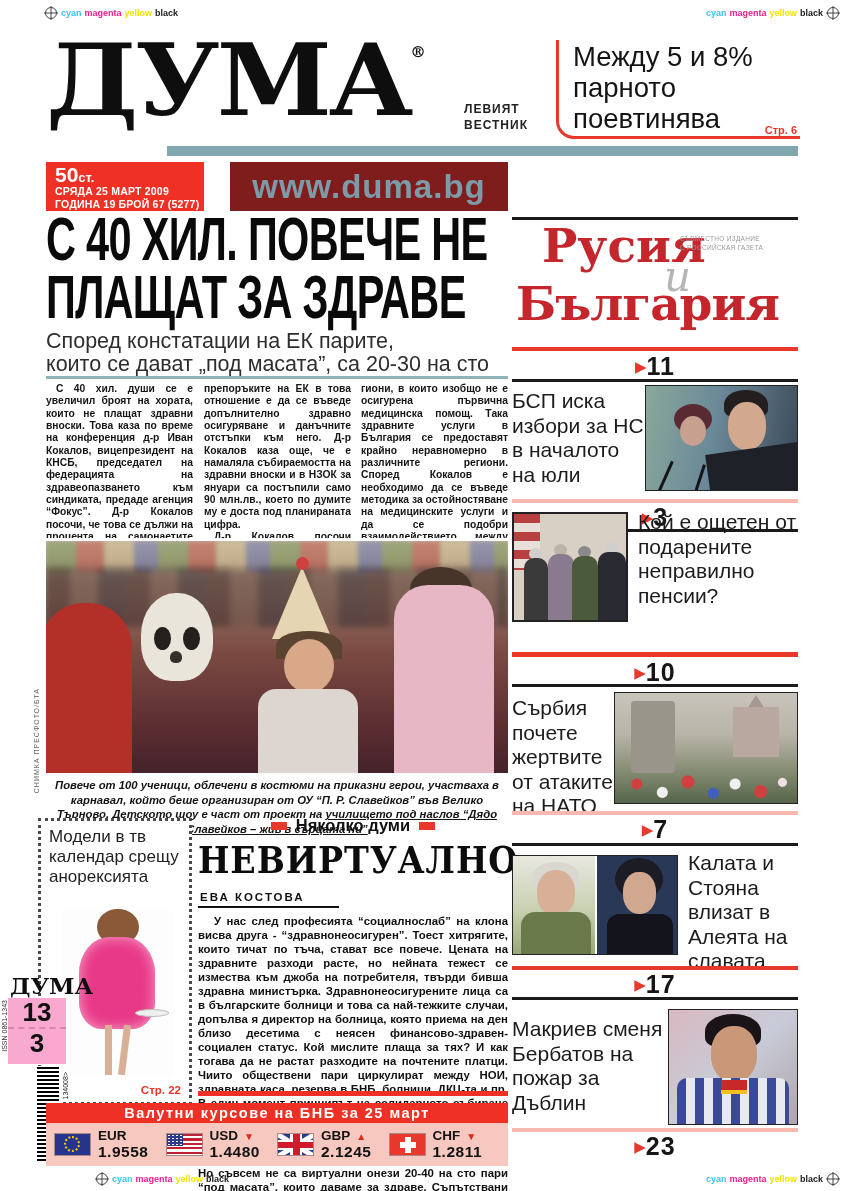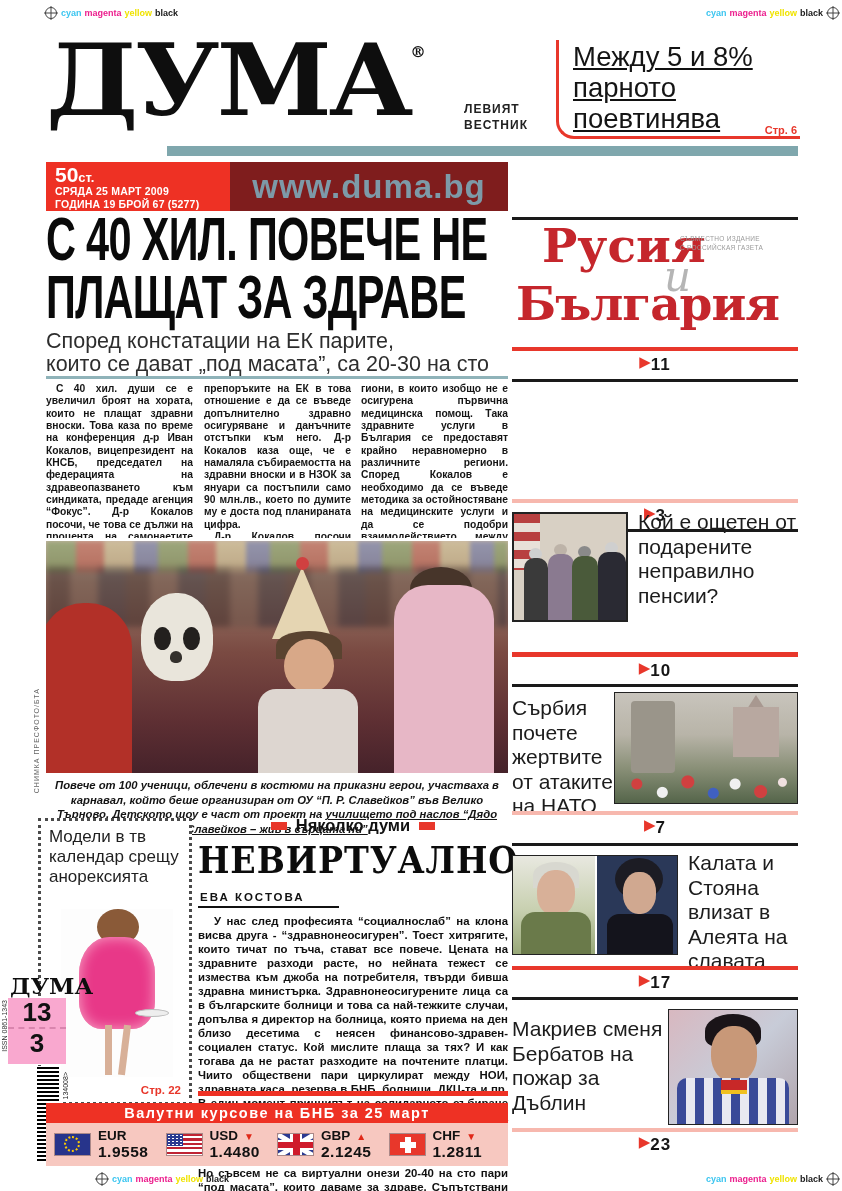--- a/index.html
+++ b/index.html
@@ -16,27 +16,27 @@
   .regrow .lbl { letter-spacing:0; }
   .c-cyan{color:#3bc5f0}.c-mag{color:#ec1e8d}.c-yel{color:#f0e300}.c-blk{color:#1a1a1a}
 
   
   #logo { left:46px; top:30px; font-family:"DejaVu Serif", serif; font-weight:bold;
           font-size:100px; line-height:1; letter-spacing:-3px; color:#0e0e0e; transform:scaleX(1.04); transform-origin:left top;}
   #logo sup { font-size:15px; letter-spacing:0; vertical-align:58px; }
   #tagline { left:464px; top:102px; font-size:12px; font-weight:bold; letter-spacing:1px; line-height:1.3; color:#222; }
   #promo { left:556px; top:40px; width:244px; height:99px;
            border-left:3px solid #e8372b; border-bottom:3px solid #e8372b;
-           border-bottom-left-radius:18px; padding:1px 0 0 14px;text-decoration:underline; }
+           border-bottom-left-radius:18px; padding:1px 0 0 14px; }
   #promo .pline { font-size:27.5px; line-height:1.13; color:#141414; }
   #promo .ppage { position:absolute; right:3px; bottom:0px; color:#e8372b; font-size:11px; font-weight:bold; }
   #tealbar { left:167px; top:146px; width:631px; height:10px; background:#7fa7ad; }
 
   
-  #infobar-red { left:46px; top:162px; width:184px; height:49px; background:#ee3124; color:#fff; padding:2px 0 0 9px; }
+  #infobar-red { left:46px; top:162px; width:158px; height:49px; background:#ee3124; color:#fff; padding:2px 0 0 9px; }
   #infobar-red .price { line-height:1; }
   #infobar-red .price .big { font-size:21px; font-weight:bold; }
   #infobar-red .price .small { font-size:13px; font-weight:bold; }
   #infobar-red .iline { font-size:10.5px; font-weight:bold; line-height:1.25; letter-spacing:0.2px; }
   #infobar-pink { left:230px; top:162px; width:278px; height:49px; background:#7f1d1d;
                   display:flex; align-items:center; justify-content:center; }
   #infobar-pink .www { font-size:33px; font-weight:bold; color:#7d9aa8; letter-spacing:1px; }
 
   
   #headline { left:46px; top:211px; width:464px;text-align:right; }
@@ -144,21 +144,21 @@
   .sbpink { left:512px; width:286px; height:4px; background:#f7b8ae; }
   #supp { left:512px; top:222px; width:286px; height:124px; }
   #supp .t { position:absolute; font-family:"DejaVu Serif", serif; font-weight:bold; color:#c5262c; font-size:47px; line-height:1; }
   #supp .t1 { left:30px; top:0px; }
   #supp .t2 { left:4px; top:58px; letter-spacing:-1px; }
   #supp .and { position:absolute; left:152px; top:30px; font-family:"DejaVu Serif", serif;
                font-style:italic; font-size:42px; color:#b5b5b5; }
   #supp .note { position:absolute; left:168px; top:12px; font-size:6.5px; color:#9a9a9a; line-height:1.4; letter-spacing:0.3px; }
   .marker { left:512px; width:286px; text-align:center; line-height:1; }
   .marker .tri { color:#e8372b; font-size:15px; vertical-align:3px; }
-  .marker .num { font-size:17px; font-weight:bold; color:#161616; letter-spacing:1px; }
+  .marker .num { font-size:25px; font-weight:bold; color:#161616; letter-spacing:1px; }
   .sbh { position:absolute; font-size:21px; line-height:1.17; color:#1c1c1c; }
   .sbphoto { position:absolute; border:1.5px solid #222; overflow:hidden; }
   .pshape { position:absolute; }
 
   
   #ph-bsp { background:linear-gradient(100deg,#8aa89a 0%,#6a8898 45%,#3a4858 100%); }
   #ph-bsp .whair { left:28px; top:18px; width:38px; height:30px; background:#5a2a32; border-radius:50%; }
   #ph-bsp .wface { left:34px; top:30px; width:26px; height:30px; background:#c8a090; border-radius:50%; }
   #ph-bsp .mhair { left:78px; top:4px; width:44px; height:28px; background:#241f1f; border-radius:50% 50% 30% 30%; }
   #ph-bsp .mface { left:82px; top:16px; width:38px; height:48px; background:#d2a88e; border-radius:46%; }
@@ -386,20 +386,32 @@
       <div>СЪВМЕСТНО ИЗДАНИЕ</div>
       <div>С РОССИЙСКАЯ ГАЗЕТА</div>
     </div>
     <div class="and">и</div>
     <div class="t t2">България</div>
   </div>
   <div class="abs sbred" style="top:347px;"></div>
   <div class="abs marker" style="top:354px;"><span class="tri">▶</span><span class="num">11</span></div>
   <div class="abs sbrule" style="top:379px;"></div>
 
+  <div class="abs" style="left:512px; top:385px; width:286px; height:112px;">
+    <div class="sbh" style="left:0; top:4px; width:136px;">БСП иска избори за НС в началото на юли</div>
+    <div class="sbphoto" id="ph-bsp" style="left:133px; top:0; width:153px; height:106px;">
+      <div class="pshape whair"></div>
+      <div class="pshape wface"></div>
+      <div class="pshape mhair"></div>
+      <div class="pshape mface"></div>
+      <div class="pshape suit"></div>
+      <div class="pshape mic"></div>
+      <div class="pshape mic2"></div>
+    </div>
+  </div>
   <div class="abs sbpink" style="top:499px;"></div>
   <div class="abs marker" style="top:505px;"><span class="tri">▶</span><span class="num">3</span></div>
   <div class="abs sbrule" style="top:529px;"></div>
 
   <div class="abs" style="left:512px; top:510px; width:286px; height:115px;text-decoration:underline;">
     <div class="sbphoto" id="ph-pens" style="left:0; top:2px; width:116px; height:110px; border-width:2px;">
       <div class="pshape stripe"></div>
       <div class="pshape h h1"></div>
       <div class="pshape h h2"></div>
       <div class="pshape h h3"></div>

